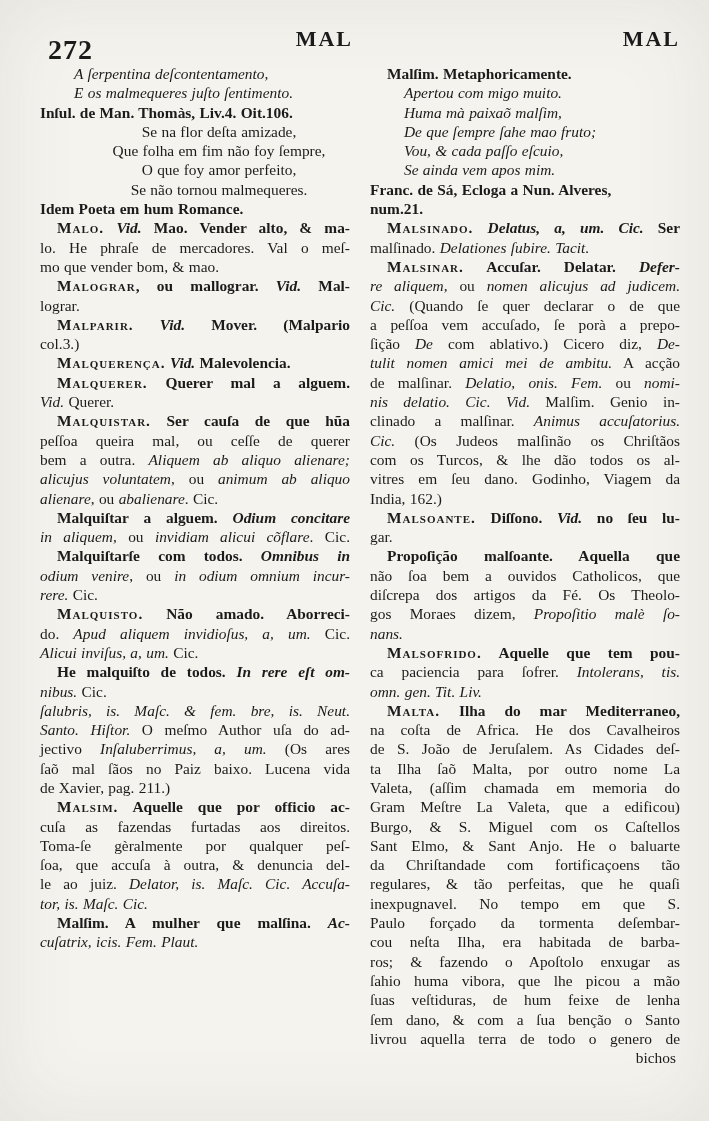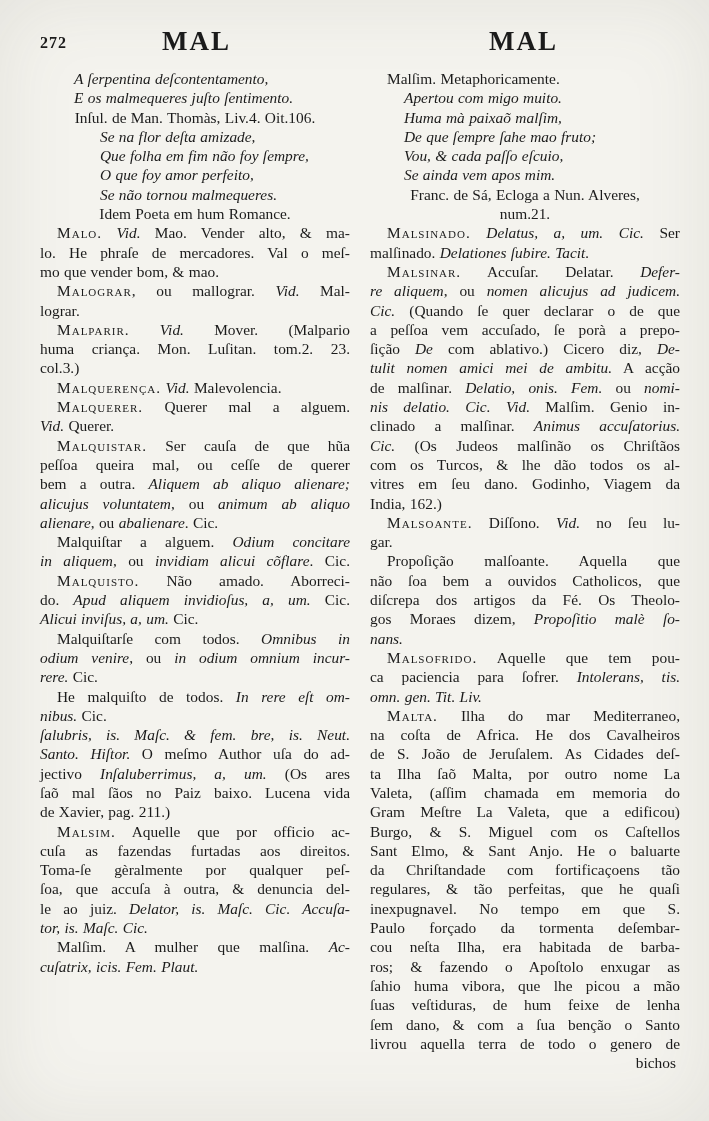--- a/index.html
+++ b/index.html
@@ -4,34 +4,34 @@
 <style>
   html,body{margin:0;padding:0;background:#dddcd8;}
   .page{
     width:709px;height:1121px;position:relative;overflow:hidden;
     background:#f4f3ee;
     box-shadow:inset 0 0 80px rgba(90,85,70,0.10);
     font-family:"Liberation Serif", serif;
     color:#1b1b1b;
   }
   .header{display:flex;gap:14px;padding:28px 29px 0 40px;position:relative;}
-  .rh{width:314px;text-align:center;font-size:27px;font-weight:700;letter-spacing:2px;line-height:1;}
-  .pagenum{position:absolute;left:40px;top:34px;font-size:16px;font-weight:700;letter-spacing:1px;}
+  .rh{width:314px;text-align:right;font-size:22px;font-weight:700;letter-spacing:2px;line-height:1;}
+  .pagenum{position:absolute;left:48px;top:34px;font-size:28px;font-weight:700;letter-spacing:1px;}
   .cols{display:flex;gap:20px;padding:14px 29px 0 40px;}
   .col{width:314px;}
   .col p{
     margin:0;font-size:15.4px;line-height:19.3px;
     text-align:justify;text-align-last:justify;
     word-spacing:0.5px;
   }
   .col p.last{text-align-last:left;}
-  .col p.ind{text-indent:17px;}
+  .col p.ind{text-indent:17px;font-weight:bold;}
   .col p.v1{margin-left:34px;font-style:italic;text-align:left;text-align-last:auto;}
-  .col p.v2{margin-left:60px;font-style:italic;text-align:left;text-align-last:auto;}
-  .col p.cite{text-align:center;text-align-last:auto;}
+  .col p.v2{margin-left:48px;text-align:center;text-align-last:auto;}
+  .col p.cite{text-align:left;text-align-last:auto;font-weight:bold;}
   .col p.catch{text-align:center;text-align-last:right;padding-right:4px;}
   .sc{font-variant:small-caps;letter-spacing:1px;}
 </style>
 </head>
 <body>
 
 <div class="page">
   <div class="header">
     <span class="pagenum">272</span>
     <span class="rh">MAL</span>
@@ -59,21 +59,20 @@
           <p class="ind"><span class="sc">Malo.</span> <i>Vid.</i> Mao. Vender alto, &amp; ma-</p>
           <p class="">lo. He phraſe de mercadores. Val o meſ-</p>
           <p class="last">mo que vender bom, &amp; mao.</p>
         </div>
         <div>
           <p class="ind"><span class="sc">Malograr</span>, ou mallograr. <i>Vid.</i> Mal-</p>
           <p class="last">lograr.</p>
         </div>
         <div>
           <p class="ind"><span class="sc">Malparir.</span> <i>Vid.</i> Mover. (Malpario</p>
-          <p class="">huma criança. Mon. Luſitan. tom.2. 23.</p>
           <p class="last">col.3.)</p>
         </div>
         <div>
           <p class="ind last"><span class="sc">Malquerença.</span> <i>Vid.</i> Malevolencia.</p>
         </div>
         <div>
           <p class="ind"><span class="sc">Malquerer.</span> Querer mal a alguem.</p>
           <p class="last"><i>Vid.</i> Querer.</p>
         </div>
         <div>
@@ -81,28 +80,28 @@
           <p class="">peſſoa queira mal, ou ceſſe de querer</p>
           <p class="">bem a outra. <i>Aliquem ab aliquo alienare;</i></p>
           <p class=""><i>alicujus voluntatem</i>, ou <i>animum ab aliquo</i></p>
           <p class="last"><i>alienare</i>, ou <i>abalienare</i>. Cic.</p>
         </div>
         <div>
           <p class="ind">Malquiſtar a alguem. <i>Odium concitare</i></p>
           <p class=""><i>in aliquem</i>, ou <i>invidiam alicui cõflare</i>. Cic.</p>
         </div>
         <div>
+          <p class="ind">Malquiſtarſe com todos. <i>Omnibus in</i></p>
+          <p class=""><i>odium venire</i>, ou <i>in odium omnium incur-</i></p>
+          <p class="last"><i>rere.</i> Cic.</p>
+        </div>
+        <div>
           <p class="ind"><span class="sc">Malquisto.</span> Não amado. Aborreci-</p>
           <p class="">do. <i>Apud aliquem invidioſus, a, um.</i> Cic.</p>
           <p class="last"><i>Alicui inviſus, a, um.</i> Cic.</p>
-        </div>
-        <div>
-          <p class="ind">Malquiſtarſe com todos. <i>Omnibus in</i></p>
-          <p class=""><i>odium venire</i>, ou <i>in odium omnium incur-</i></p>
-          <p class="last"><i>rere.</i> Cic.</p>
         </div>
         <div>
           <p class="ind">He malquiſto de todos. <i>In rere eſt om-</i></p>
           <p class="last"><i>nibus.</i> Cic.</p>
         </div>
         <div>
           <p class=""><i>ſalubris, is. Maſc. &amp; fem. bre, is. Neut.</i></p>
           <p class=""><i>Santo. Hiſtor.</i> O meſmo Author uſa do ad-</p>
           <p class="">jectivo <i>Inſaluberrimus, a, um.</i> (Os ares</p>
           <p class="">ſaõ mal ſãos no Paiz baixo. Lucena vida</p>

